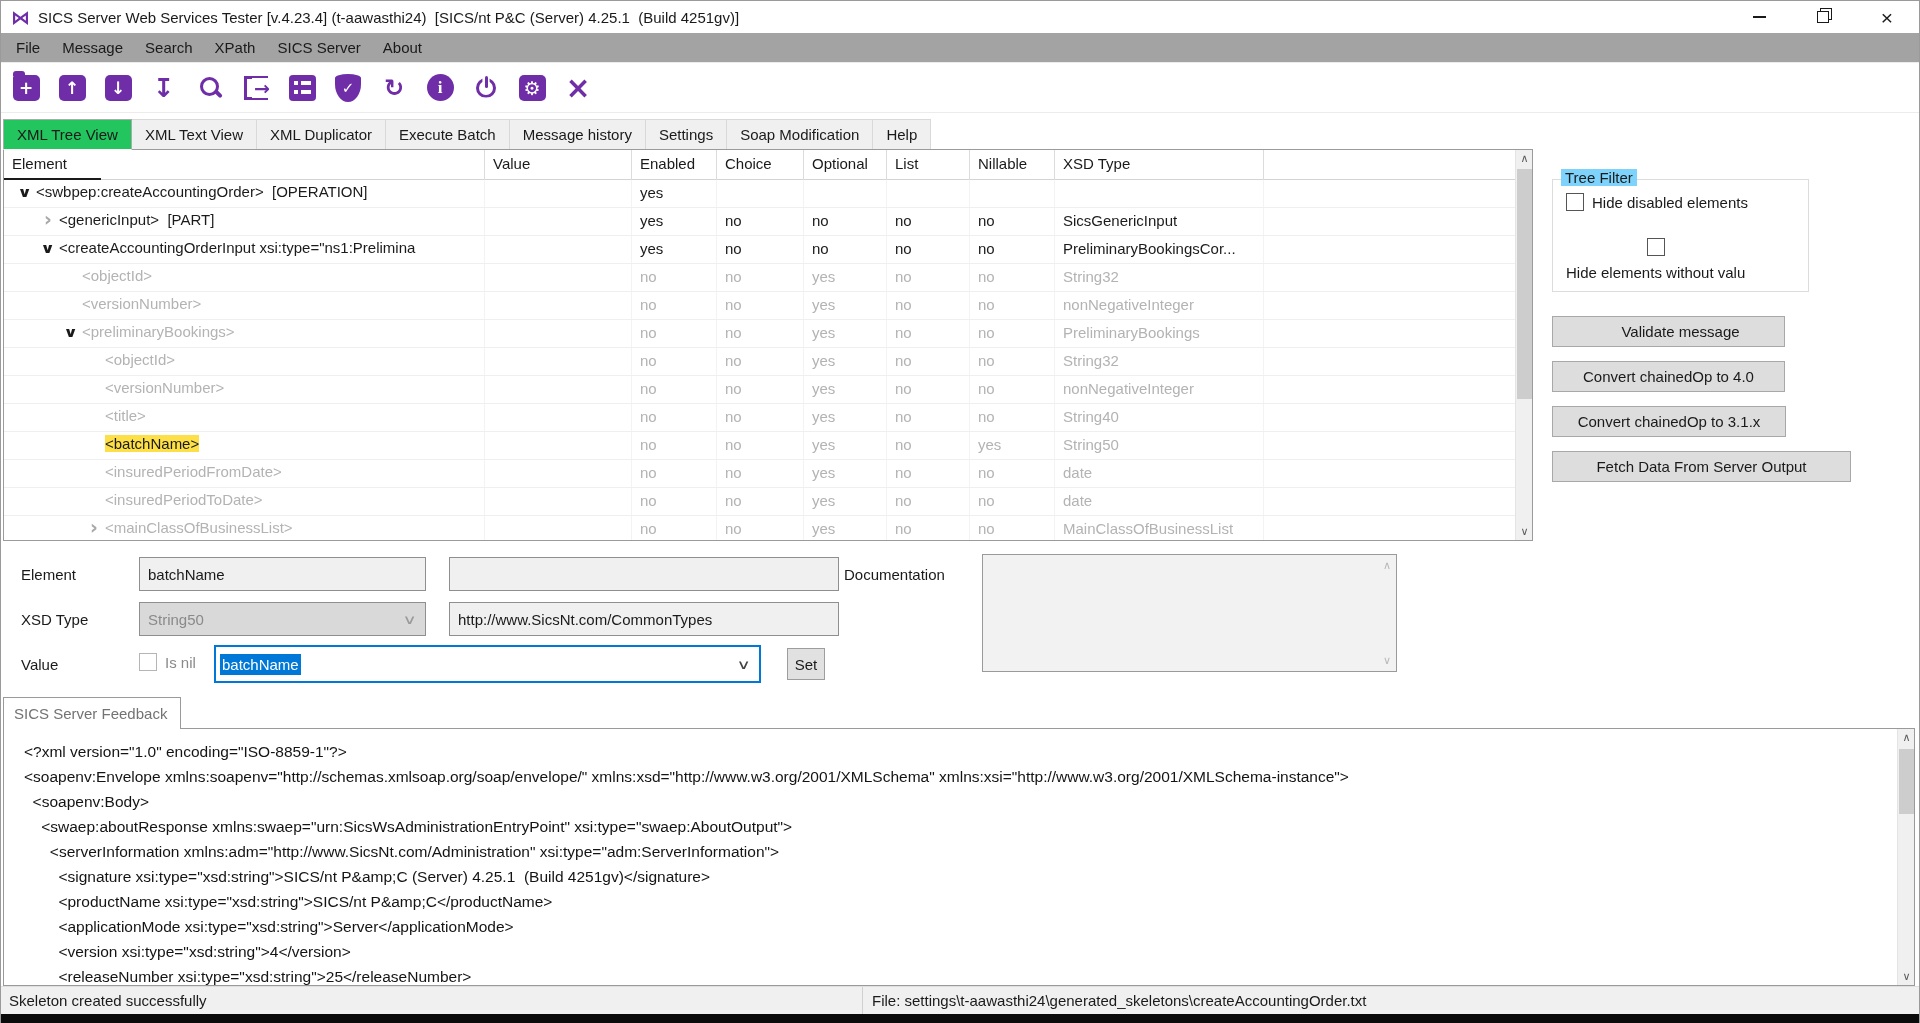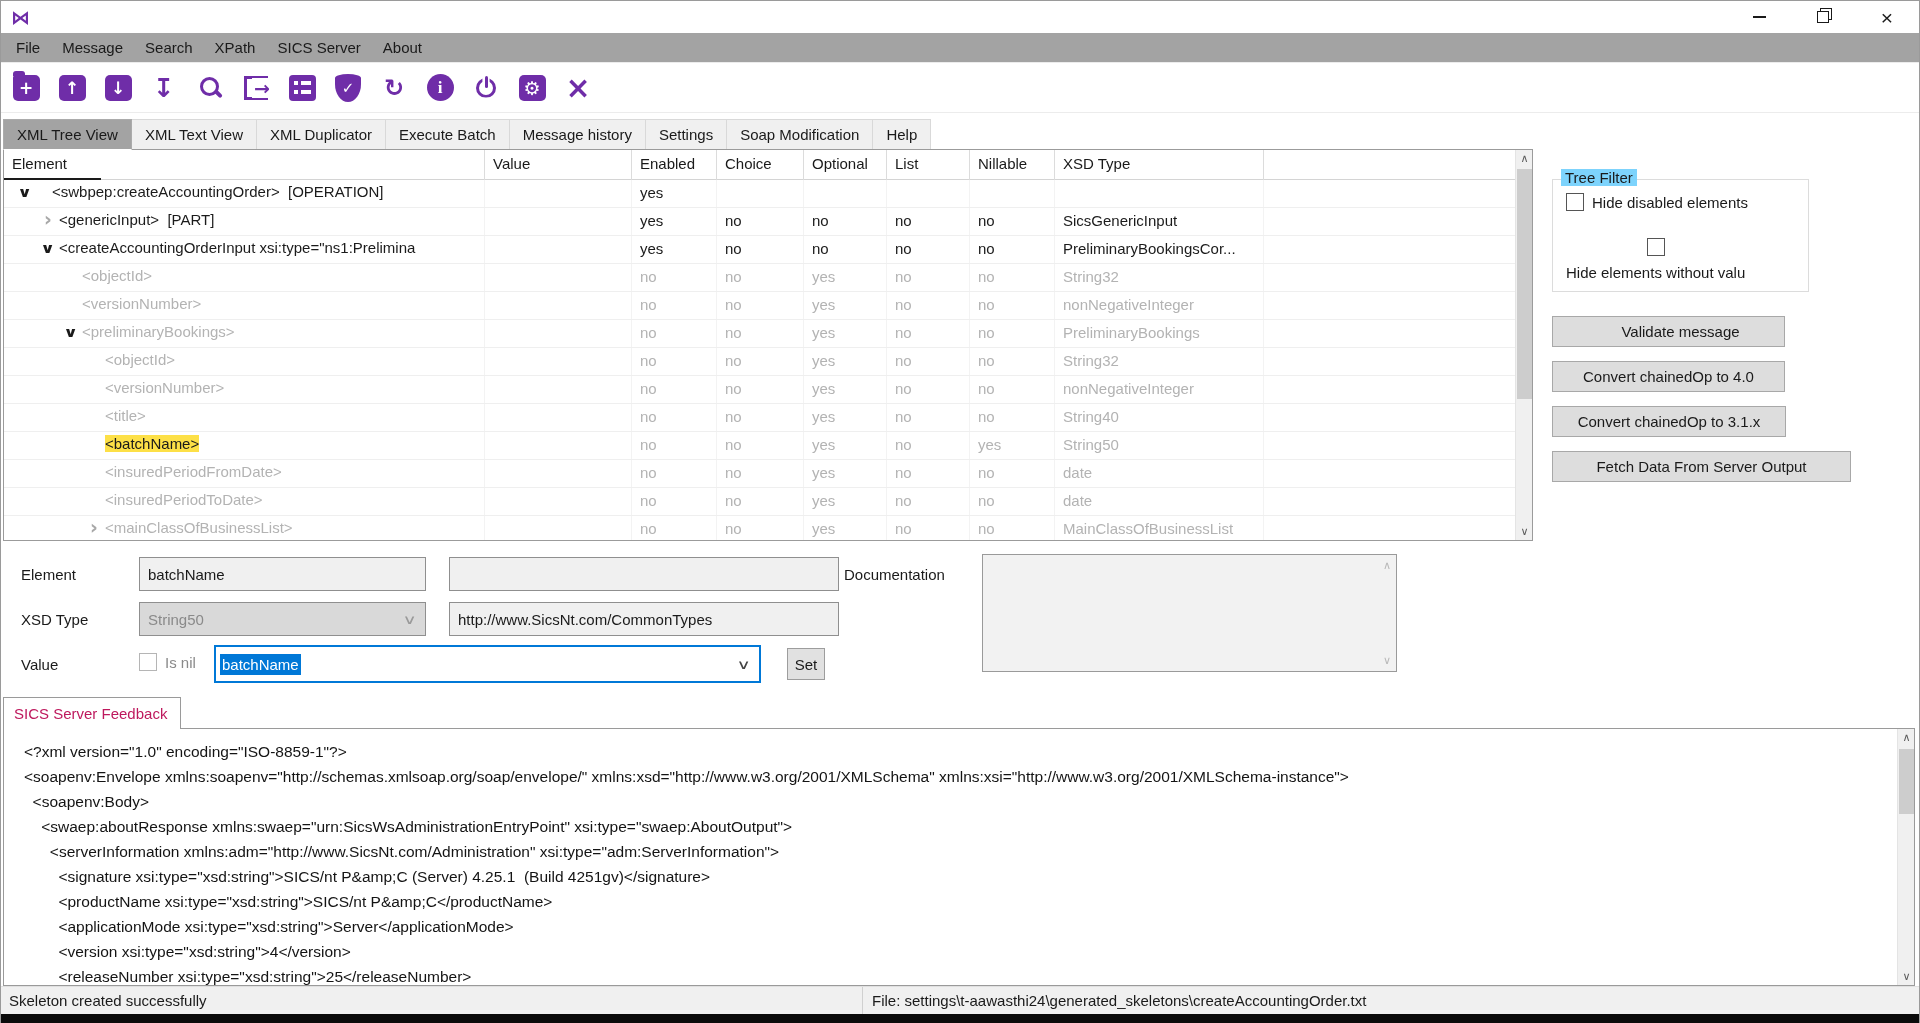--- a/index.html
+++ b/index.html
@@ -44,21 +44,21 @@
   .ic-shield { width:26px; height:28px; background:var(--purple); border-radius:50% 50% 50% 50% / 14% 14% 64% 64%; color:#fff; display:flex; align-items:center; justify-content:center; font-size:15px; font-weight:bold; }
   .ic-circle { width:27px; height:27px; background:var(--purple); border-radius:50%; color:#fff; font-weight:bold; font-size:17px; display:flex; align-items:center; justify-content:center; font-family:"Liberation Serif",serif; }
   .ic-power { position:relative; width:26px; height:26px; }
   .ic-power::before { content:""; position:absolute; inset:3px; border:3px solid var(--purple); border-radius:50%; clip-path:polygon(0 0,32% 0,32% 32%,68% 32%,68% 0,100% 0,100% 100%,0 100%); }
   .ic-power::after { content:""; position:absolute; left:11.5px; top:1px; width:3px; height:12px; background:var(--purple); border-radius:2px; }
 
   
   .tabstrip { position:absolute; left:2px; top:118px; height:31px; display:flex; }
   .tab { height:31px; padding:0 13px; display:flex; align-items:center; font-size:15px; color:#1a1a1a; background:#f0f0f0; border:1px solid #d9d9d9; border-left:none; }
   .tab:first-child { border-left:1px solid #d9d9d9; }
-  .tab.active { background:#a3a3a3; border-color:#ababab; border-bottom:1px solid #fff; position:relative; z-index:2; }
+  .tab.active { background:#22c55e; border-color:#ababab; border-bottom:1px solid #fff; position:relative; z-index:2; }
 
   
   .tree-table { position:absolute; left:2px; top:148px; width:1530px; height:392px; border:1px solid #9b9b9b; background:#fff; overflow:hidden; }
   .tgrid { display:grid; grid-template-columns:481px 147px 85px 87px 83px 83px 85px 209px 1fr; }
   .tree-header { height:30px; border-bottom:1px solid #d4d4d4; position:relative; }
   .tree-header .hcell { font-size:15px; color:#1a1a1a; padding:5px 0 0 8px; border-right:1px solid #dcdcdc; height:30px; }
   .tree-header .hcell:last-child { border-right:none; }
   .hdr-black-line { position:absolute; left:0; bottom:-1px; width:97px; height:2px; background:#1a1a1a; }
   .tree-row { height:28px; border-bottom:1px solid #efefef; }
   .tree-row .cell { font-size:15px; padding:4px 0 0 8px; border-right:1px solid #f3f3f3; overflow:hidden; white-space:pre; }
@@ -94,38 +94,39 @@
   .combo-disabled { background:#d9d9d9; color:#8a8a8a; }
   .combo-chevron { position:absolute; right:10px; color:#9a9a9a; font-size:13px; transform:scaleX(1.5); font-family:"DejaVu Sans",sans-serif; }
   .value-combo { position:absolute; background:#fff; border:2px solid var(--selection); display:flex; align-items:center; padding-left:4px; font-size:15px; }
   .value-selected { background:var(--selection); color:#fff; padding:2px 2px; }
   .value-combo .combo-chevron { color:#444; }
   .set-btn { position:absolute; background:#e1e1e1; border:1px solid #9d9d9d; font-size:15px; color:#1a1a1a; display:flex; align-items:center; justify-content:center; }
   .doc-area { position:absolute; background:#f2f2f2; border:1px solid #9a9a9a; }
   .doc-arrow { position:absolute; right:2px; width:14px; text-align:center; color:#b8b8b8; font-size:11px; font-family:"DejaVu Sans",sans-serif; }
 
   
-  .feedback-tab { position:absolute; left:2px; top:696px; width:178px; height:32px; background:#fff; border:1px solid #9a9a9a; border-bottom:none; font-size:15px; color:#be185d; display:flex; align-items:center; padding-left:10px; z-index:2; }
+  .feedback-tab { position:absolute; left:2px; top:696px; width:178px; height:32px; background:#fff; border:1px solid #9a9a9a; border-bottom:none; font-size:15px; color:#737373; display:flex; align-items:center; padding-left:10px; z-index:2; }
   .feedback-panel { position:absolute; left:2px; top:727px; width:1912px; height:258px; background:#fff; border:1px solid #9a9a9a; overflow:hidden; }
   .xml-text { position:absolute; left:20px; top:10px; font-size:15.5px; line-height:25px; color:#141414; white-space:pre; }
 
   
   .statusbar { position:absolute; left:0; top:985px; width:100%; height:28px; background:#f0f0f0; border-top:1px solid #e0e0e0; font-size:15px; color:#1a1a1a; }
   .status-left { position:absolute; left:8px; top:5px; }
   .status-div { position:absolute; left:861px; top:0; width:1px; height:28px; background:#d0d0d0; }
   .status-right { position:absolute; left:871px; top:5px; }
   .bottom-strip { position:absolute; left:0; top:1013px; width:100%; height:10px; background:#0a0a0a; }
 </style>
 </head>
 <body>
 
 <div class="window">
 
   <div class="titlebar">
     <span class="app-logo glyph">⋈</span>
+    <span class="title-text">SICS Server Web Services Tester [v.4.23.4] (t-aawasthi24)  [SICS/nt P&amp;C (Server) 4.25.1  (Build 4251gv)]</span>
     <div class="win-controls">
       <div class="wc">
           <span class="wc-min-bar"></span>
         </div>
       <div class="wc">
           <span class="wc-restore-box"></span>
         </div>
       <div class="wc">
           <span class="wc-close-x">×</span>
         </div>
@@ -204,21 +205,21 @@
         <div class="hcell">Choice</div>
         <div class="hcell">Optional</div>
         <div class="hcell">List</div>
         <div class="hcell">Nillable</div>
         <div class="hcell">XSD Type</div>
         <div class="hcell"></div>
         <div class="hdr-black-line"></div>
       </div>
     <div id="tree-body">
         <div class="tree-row tgrid normal">
-          <div class="cell el-cell" style="padding-left: 10px; gap: 16px;"><span class="arrow expanded"></span><span class="el-label">&lt;swbpep:createAccountingOrder&gt;  [OPERATION]</span></div>
+          <div class="cell el-cell" style="padding-left: 10px;"><span class="arrow expanded"></span><span class="el-label">&lt;swbpep:createAccountingOrder&gt;  [OPERATION]</span></div>
           <div class="cell"></div>
           <div class="cell">yes</div>
           <div class="cell"></div>
           <div class="cell"></div>
           <div class="cell"></div>
           <div class="cell"></div>
           <div class="cell"></div>
           <div class="cell"></div>
         </div>
         <div class="tree-row tgrid normal">

